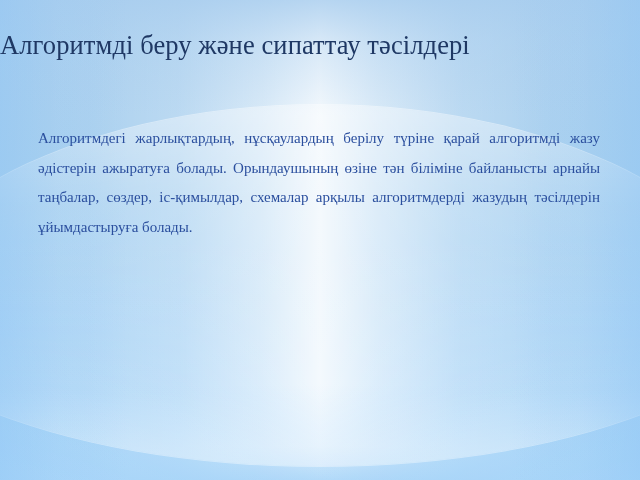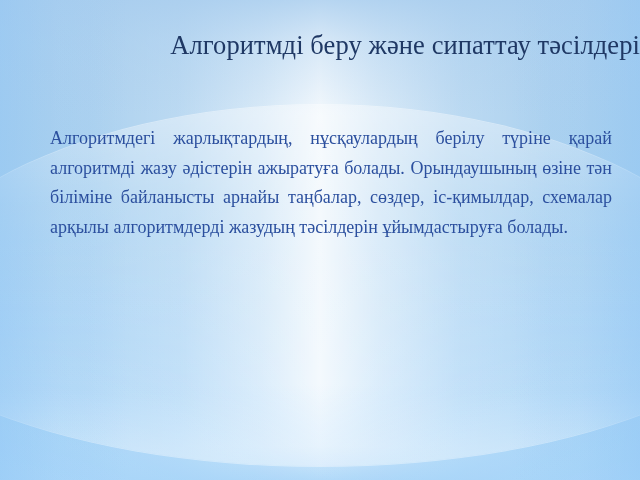--- a/index.html
+++ b/index.html
@@ -132,37 +132,37 @@
   .content {
     position: absolute;
     inset: 0;
   }
 
   .slide-title {
     position: absolute;
     left: 0;
     right: 0;
     top: 29px;
-    text-align: right;
+    text-align: left;
     color: #1F3864;
     font-size: 26.5px;
     font-weight: normal;
     letter-spacing: 0.1px;
     line-height: 1.25;
     margin: 0;
     white-space: nowrap;
   }
 
   .body-block {
     position: absolute;
-    left: 50px;
+    left: 38px;
     top: 124px;
     width: 562px;
     color: #2B4F9E;
-    font-size: 18px;
+    font-size: 15px;
     line-height: 29.6px;
     text-align: justify;
     text-justify: inter-word;
     margin: 0;
   }
 </style>
 </head>
 <body>
 
 <div class="slide">

